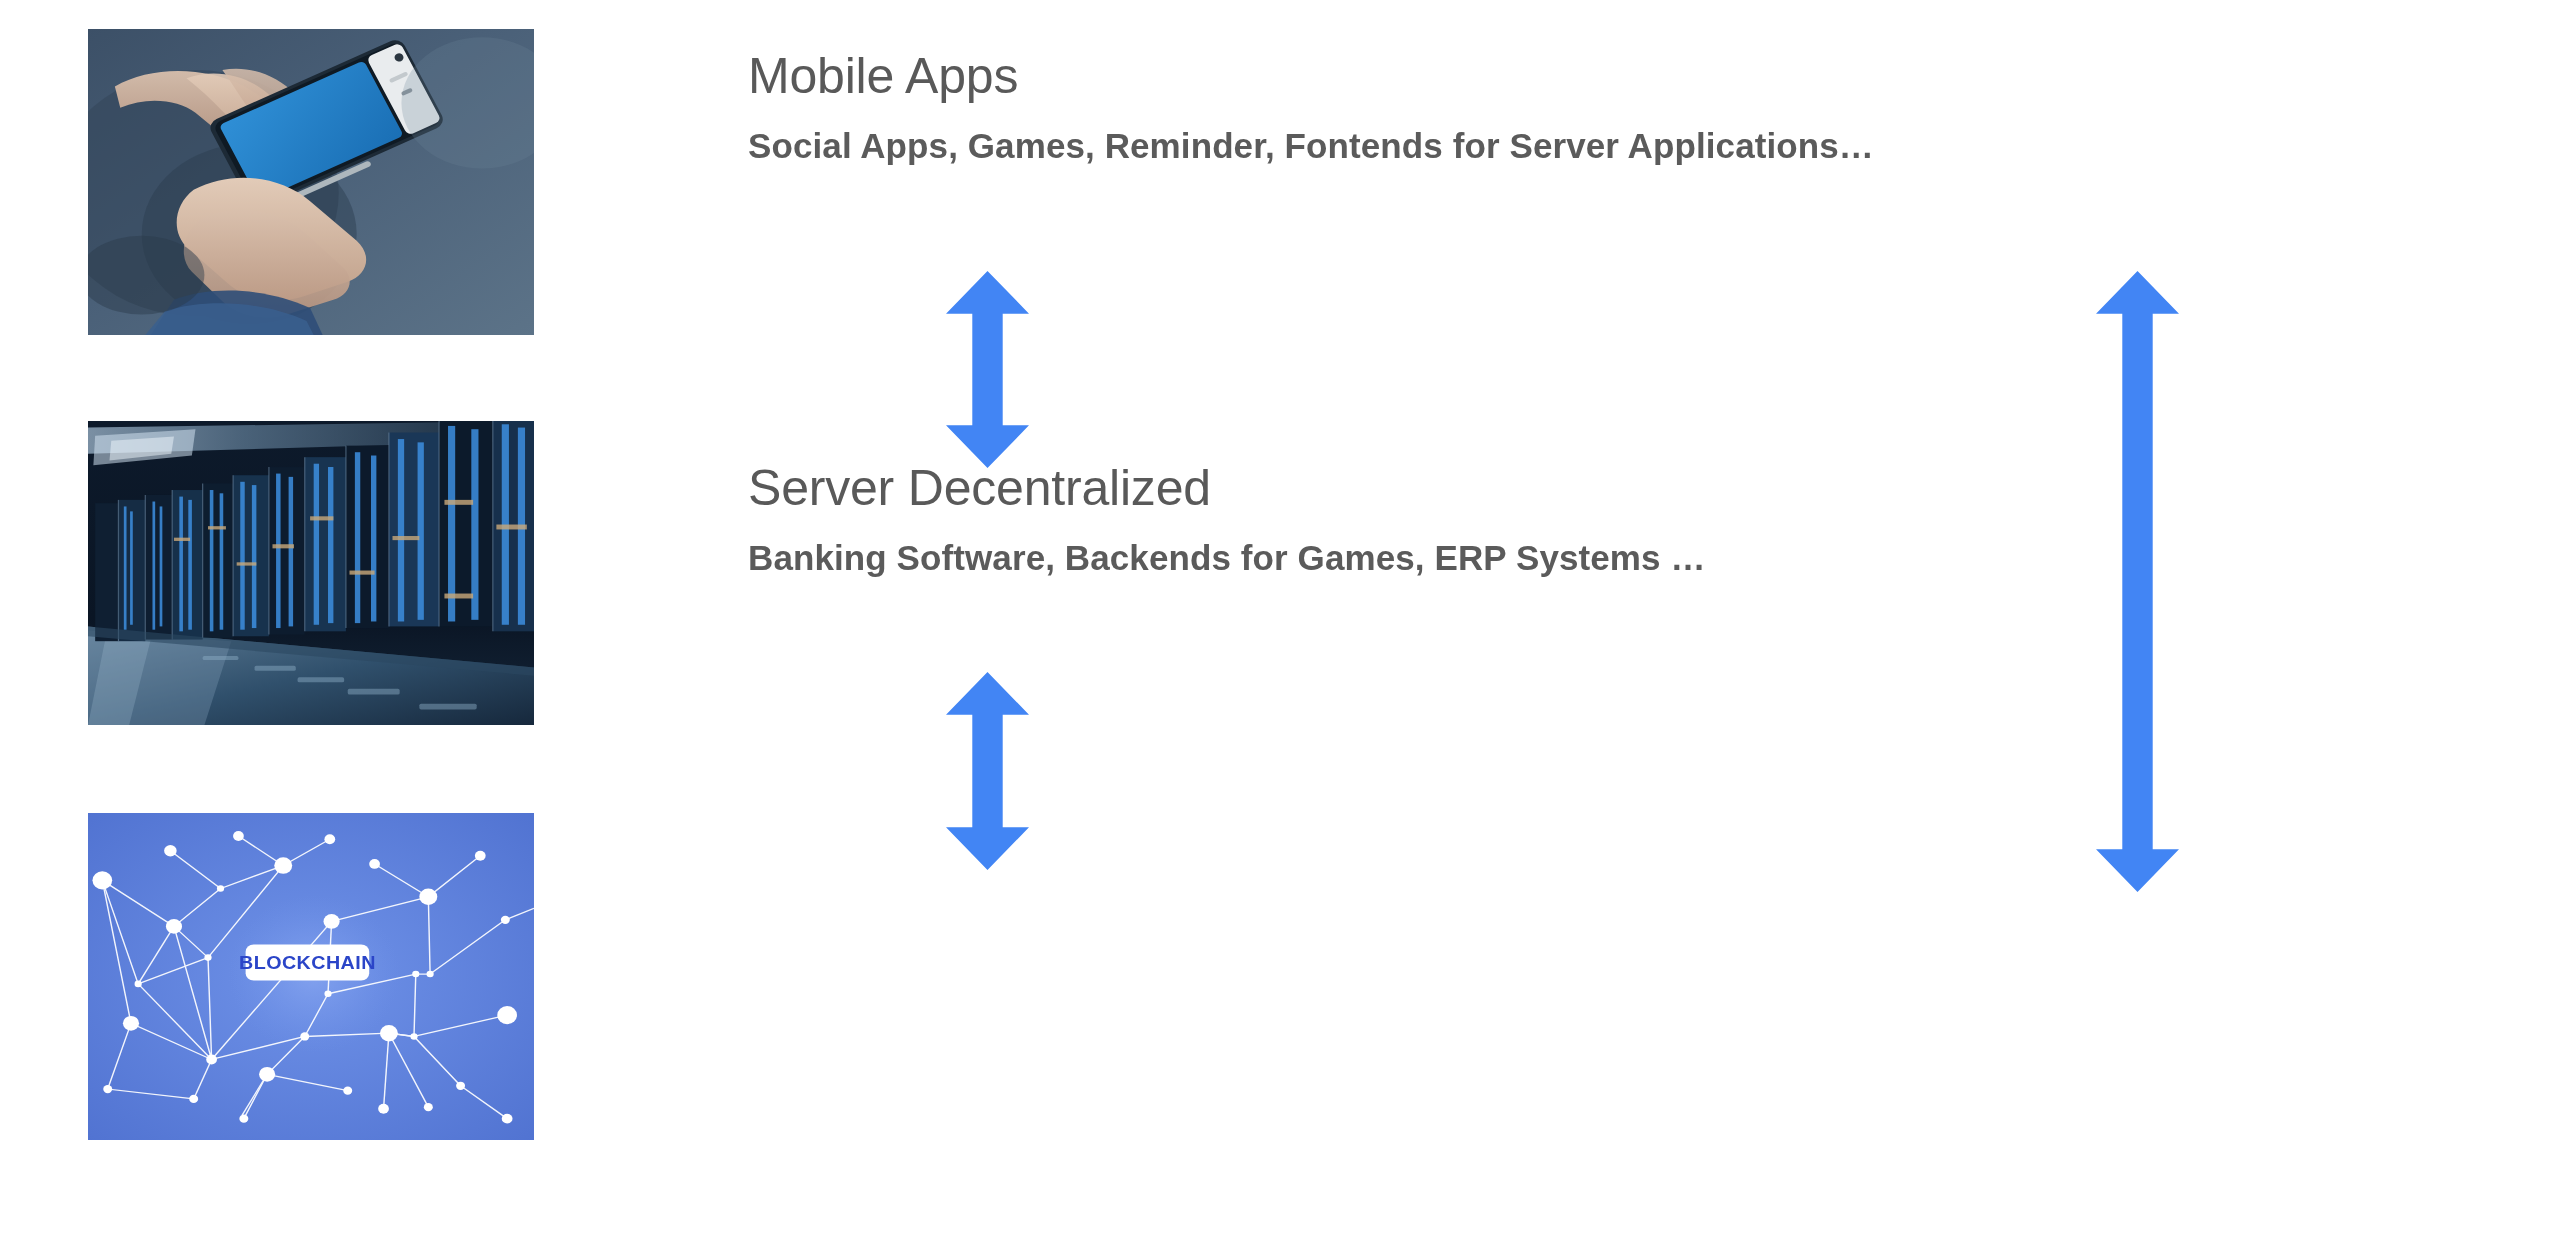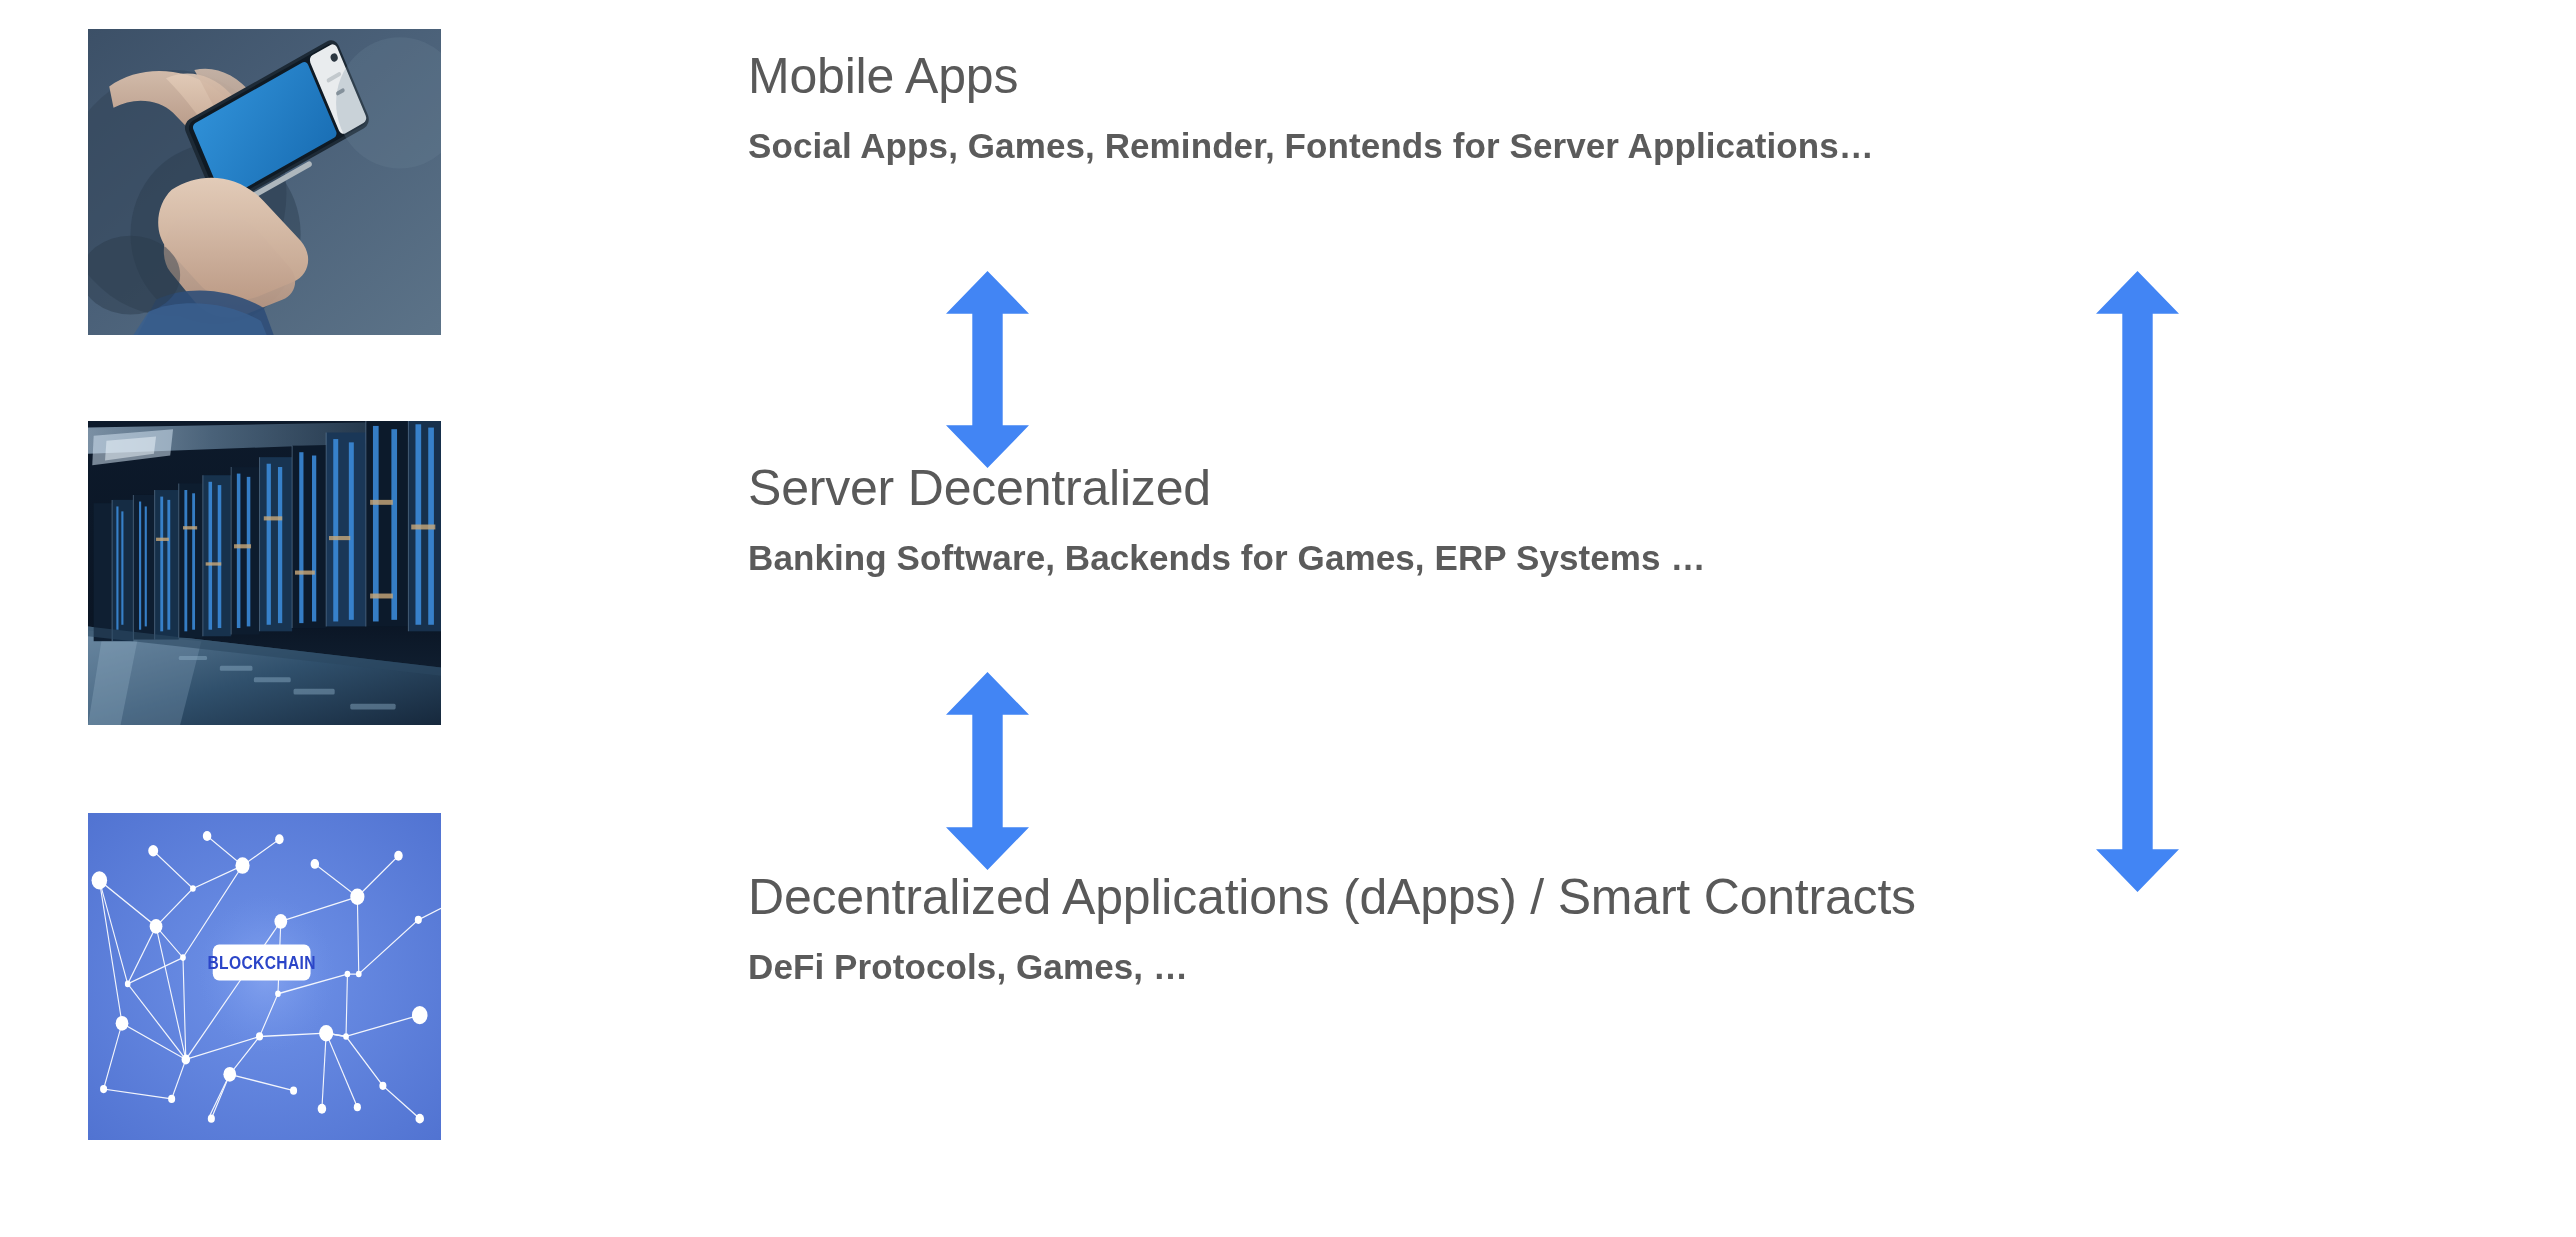--- a/index.html
+++ b/index.html
@@ -16,21 +16,21 @@
     width: 2576px;
     height: 1237px;
     background: #ffffff;
     overflow: hidden;
   }
 
   
   .thumb {
     position: absolute;
     left: 88px;
-    width: 353px;
+    width: 446px;
     overflow: hidden;
   }
   .thumb-1 { top: 29px;  height: 306px; }
   .thumb-2 { top: 421px; height: 304px; }
   .thumb-3 { top: 813px; height: 327px; }
   .thumb svg { display: block; width: 100%; height: 100%; }
 
   
   .block { position: absolute; left: 748px; }
   .block-1 { top: 48px; }
@@ -323,24 +323,20 @@
   <div class="block block-1">
     <div class="heading">Mobile Apps</div>
     <div class="sub">Social Apps, Games, Reminder, Fontends for Server Applications…</div>
   </div>
 
   <div class="block block-2">
     <div class="heading">Server Decentralized</div>
     <div class="sub">Banking Software, Backends for Games, ERP Systems …</div>
   </div>
 
-  <div class="block block-3">
-    <div class="heading">Decentralized Applications (dApps) / Smart Contracts</div>
-    <div class="sub">DeFi Protocols, Games, …</div>
-  </div>
 
   <div class="arrow arrow-mid-1">
     <svg viewBox="0 0 101 240" preserveAspectRatio="none">
       <path d="M50.5 0 L101 52 L69 52 L69 188 L101 188 L50.5 240 L0 188 L32 188 L32 52 L0 52 Z" fill="#4285f4"></path>
     </svg>
   </div>
 
   <div class="arrow arrow-mid-2">
     <svg viewBox="0 0 101 241" preserveAspectRatio="none">
       <path d="M50.5 0 L101 52 L69 52 L69 189 L101 189 L50.5 241 L0 189 L32 189 L32 52 L0 52 Z" fill="#4285f4"></path>

